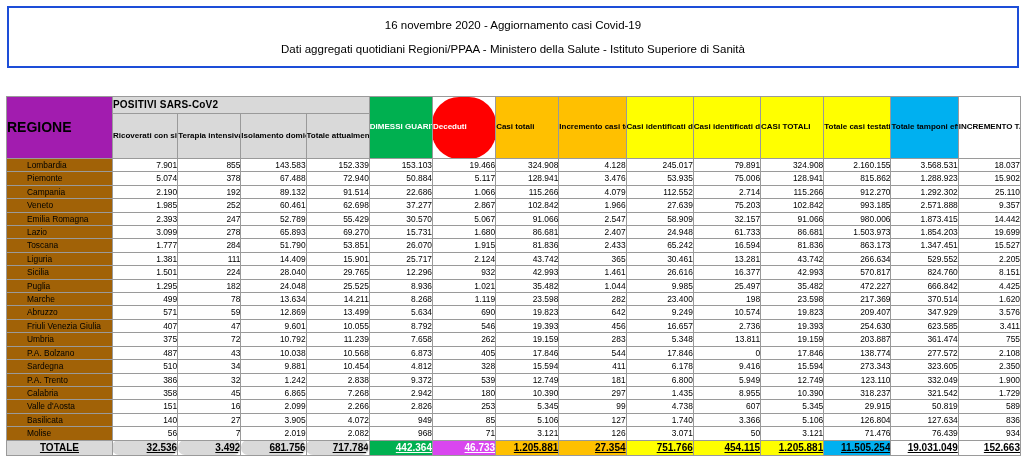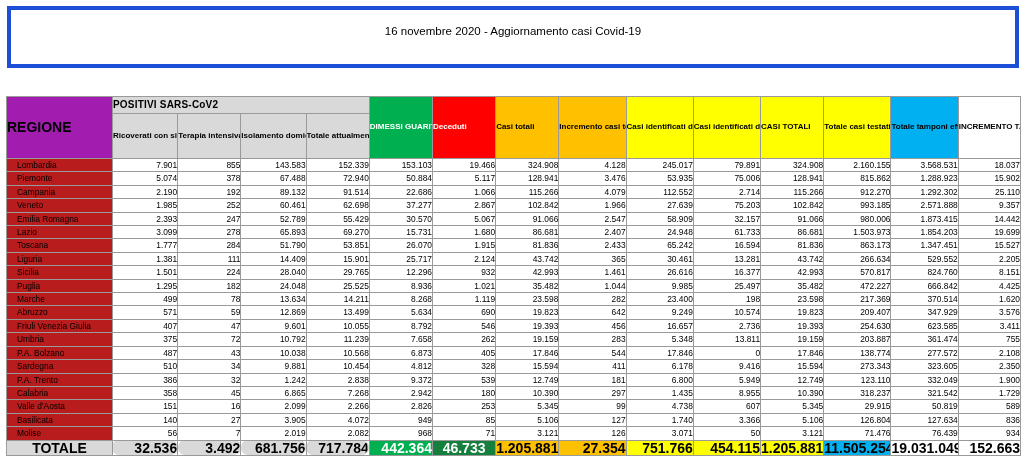--- a/index.html
+++ b/index.html
@@ -20,21 +20,21 @@
     height: 458px;
     box-sizing: border-box;
   }
   
   .title-box {
     position: absolute;
     left: 7px;
     top: 6px;
     width: 1012px;
     height: 62px;
-    border: 4px solid #1d4ed8;
+    border: 2px solid #1d4ed8;
     box-sizing: border-box;
     display: flex;
     flex-direction: column;
     align-items: center;
     justify-content: center;
     background: #ffffff;
   }
   .title-line1 {
     font-size: 11.5px;
     font-weight: normal;
@@ -78,73 +78,75 @@
     font-size: 14px;
   }
   .h-group {
     background: #d9d9d9;
     font-size: 10px;
     letter-spacing: 0.2px;
     height: 16px;
   }
   .h-sub { background: #d9d9d9; height: 44px; }
   .h-dimessi { background: #00b050; color: #ffffff; }
-  .h-deceduti { background: #ff0000; color: #ffffff; }
+  .h-deceduti { background: #ff0000; color: #ffffff; border-radius: 27px; }
   .h-casitot { background: #ffc000; }
   .h-incr { background: #ffc000; }
   .h-sospetto { background: #ffff00; }
   .h-screening { background: #ffff00; }
   .h-casitotali { background: #ffff00; }
   .h-testati { background: #ffff00; }
   .h-tamponi { background: #00b0f0; }
   .h-incrtamponi { background: #ffffff; }
 
   tbody td {
     height: 12.4px;
     line-height: 12.4px;
     font-size: 8.4px;
     text-align: right;
     padding: 0 3px 0 0;
   }
   tbody td.region {
     text-align: left;
-    padding-left: 10px;
-    background: #b91c1c;
+    padding-left: 20px;
+    background: #a16207;
   }
   tbody tr td { background: #ffffff; }
 
   
   tfoot td {
     height: 14px;
     line-height: 14px;
-    font-size: 14px;
+    font-size: 10px;
     font-weight: bold;
     text-align: right;
     padding: 0 3px 0 0;
+    text-decoration: underline;
   }
   tfoot td.region {
     text-align: center;
     padding-right: 0;
     background: #d9d9d9;
   }
   .t-gray { background: #d9d9d9; border-radius: 7px; }
   .t-green { background: #00b050; color: #ffffff; }
-  .t-red { background: #15803d; color: #ffffff; text-align: center; }
+  .t-red { background: #d946ef; color: #ffffff; }
   .t-orange { background: #ffc000; }
   .t-yellow { background: #ffff00; text-align: right; }
   .t-blue { background: #00b0f0; }
   .t-white { background: #ffffff; }
 </style>
 </head>
 <body>
 
 <div class="page">
 
   <div class="title-box">
     <div class="title-line1">16 novembre 2020 - Aggiornamento casi Covid-19</div>
+    <div class="title-line2">Dati aggregati quotidiani Regioni/PPAA - Ministero della Salute - Istituto Superiore di Sanità</div>
   </div>
 
   <div class="table-wrap">
     <table class="covid">
       <colgroup>
         <col style="width:104px">
         <col style="width:64px">
         <col style="width:62px">
         <col style="width:64px">
         <col style="width:62px">

